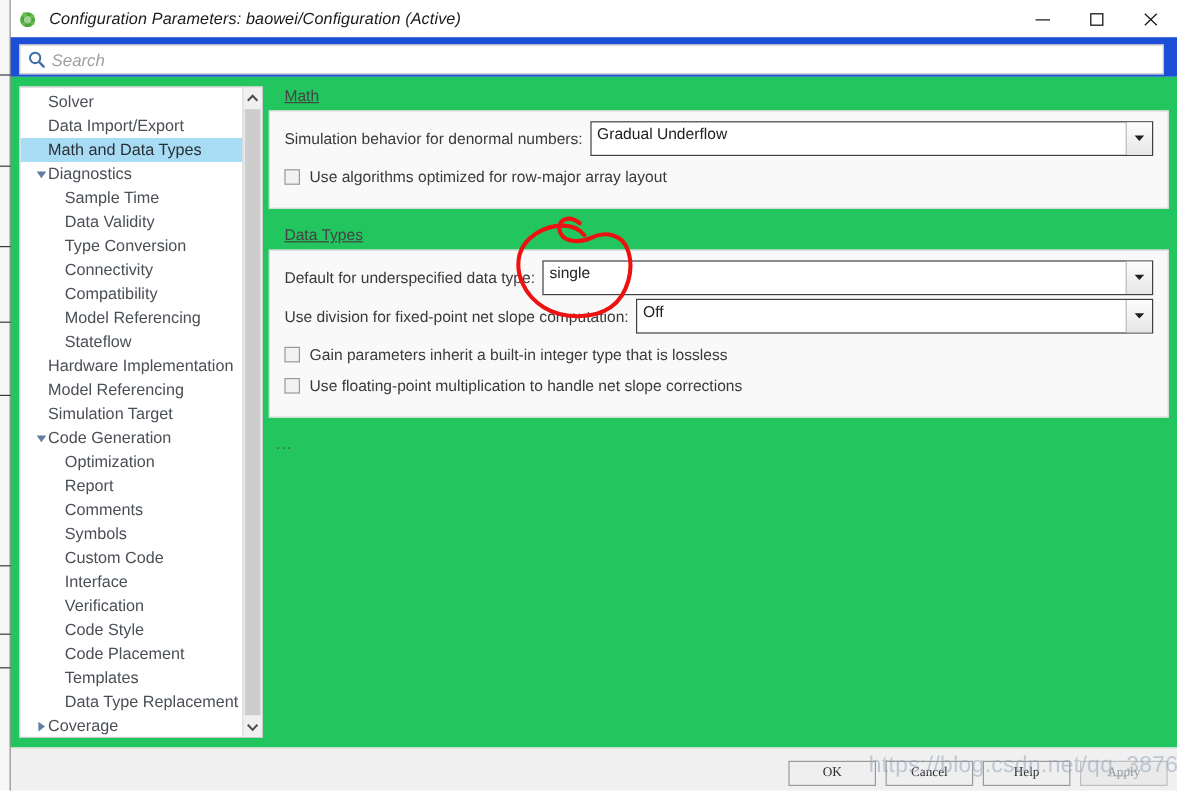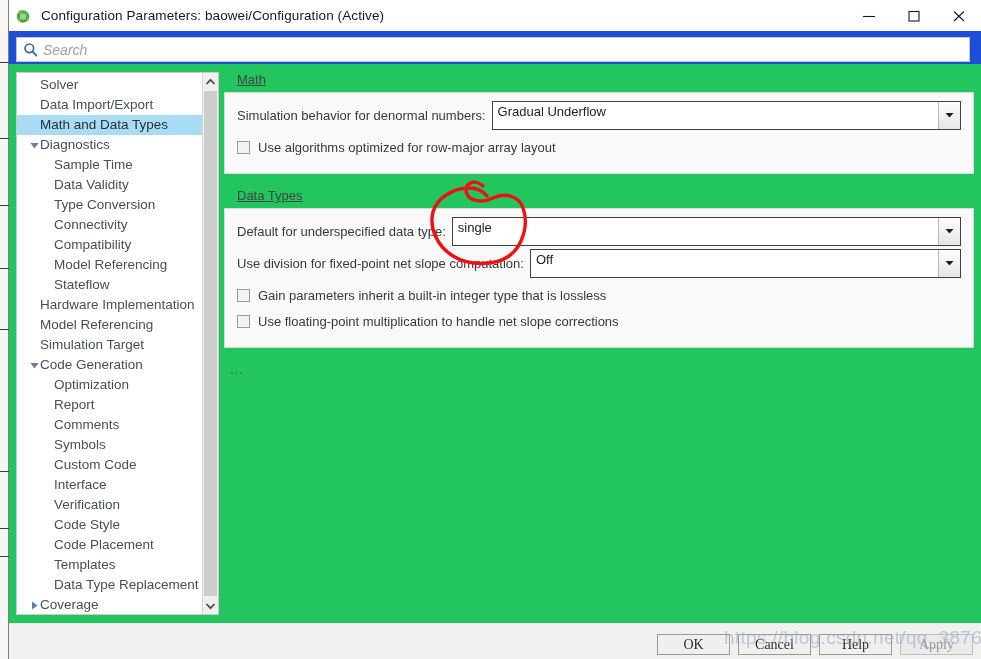--- a/index.html
+++ b/index.html
@@ -57,20 +57,21 @@
     margin-left: 5px;
     flex: 0 0 auto;
     position: relative;
   }
   #title-text {
     margin-left: 9px;
     font-size: 13.5px;
     color: #1a1a1a;
     white-space: nowrap;
     letter-spacing: 0.1px;
+    font-style: italic;
   }
   #window-controls {
     margin-left: auto;
     display: flex;
     height: 31px;
     align-items: center;
   }
   .win-btn {
     width: 45px; height: 31px;
     display: flex;
@@ -288,21 +289,21 @@
   }
   .dlg-btn {
     position: absolute;
     top: 10px;
     width: 73px;
     height: 21px;
     border: 1px solid #9a9a9a;
     background: #efefef;
     box-sizing: border-box;
     font-family: "Liberation Serif", serif;
-    font-size: 14px;
+    font-size: 11px;
     color: #2b2b2b;
     text-align: center;
     line-height: 19px;
     cursor: default;
   }
   .dlg-btn.disabled {
     color: #9a9a9a;
     border-color: #bfbfbf;
     background: #eaeaea;
   }

